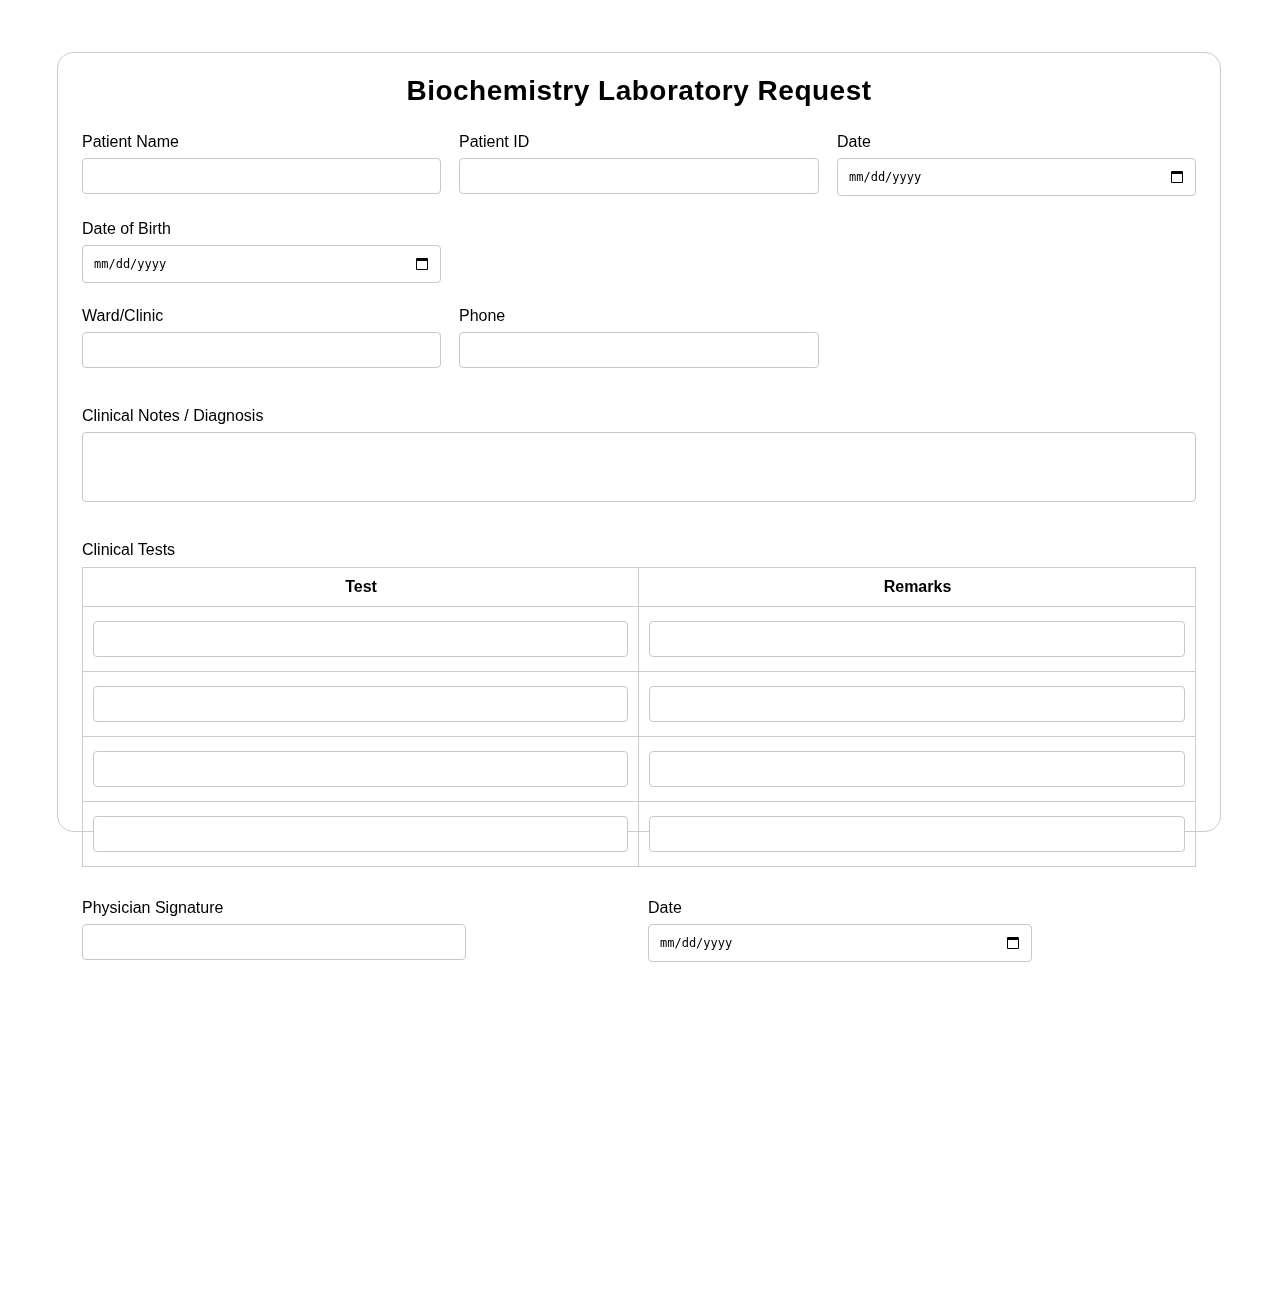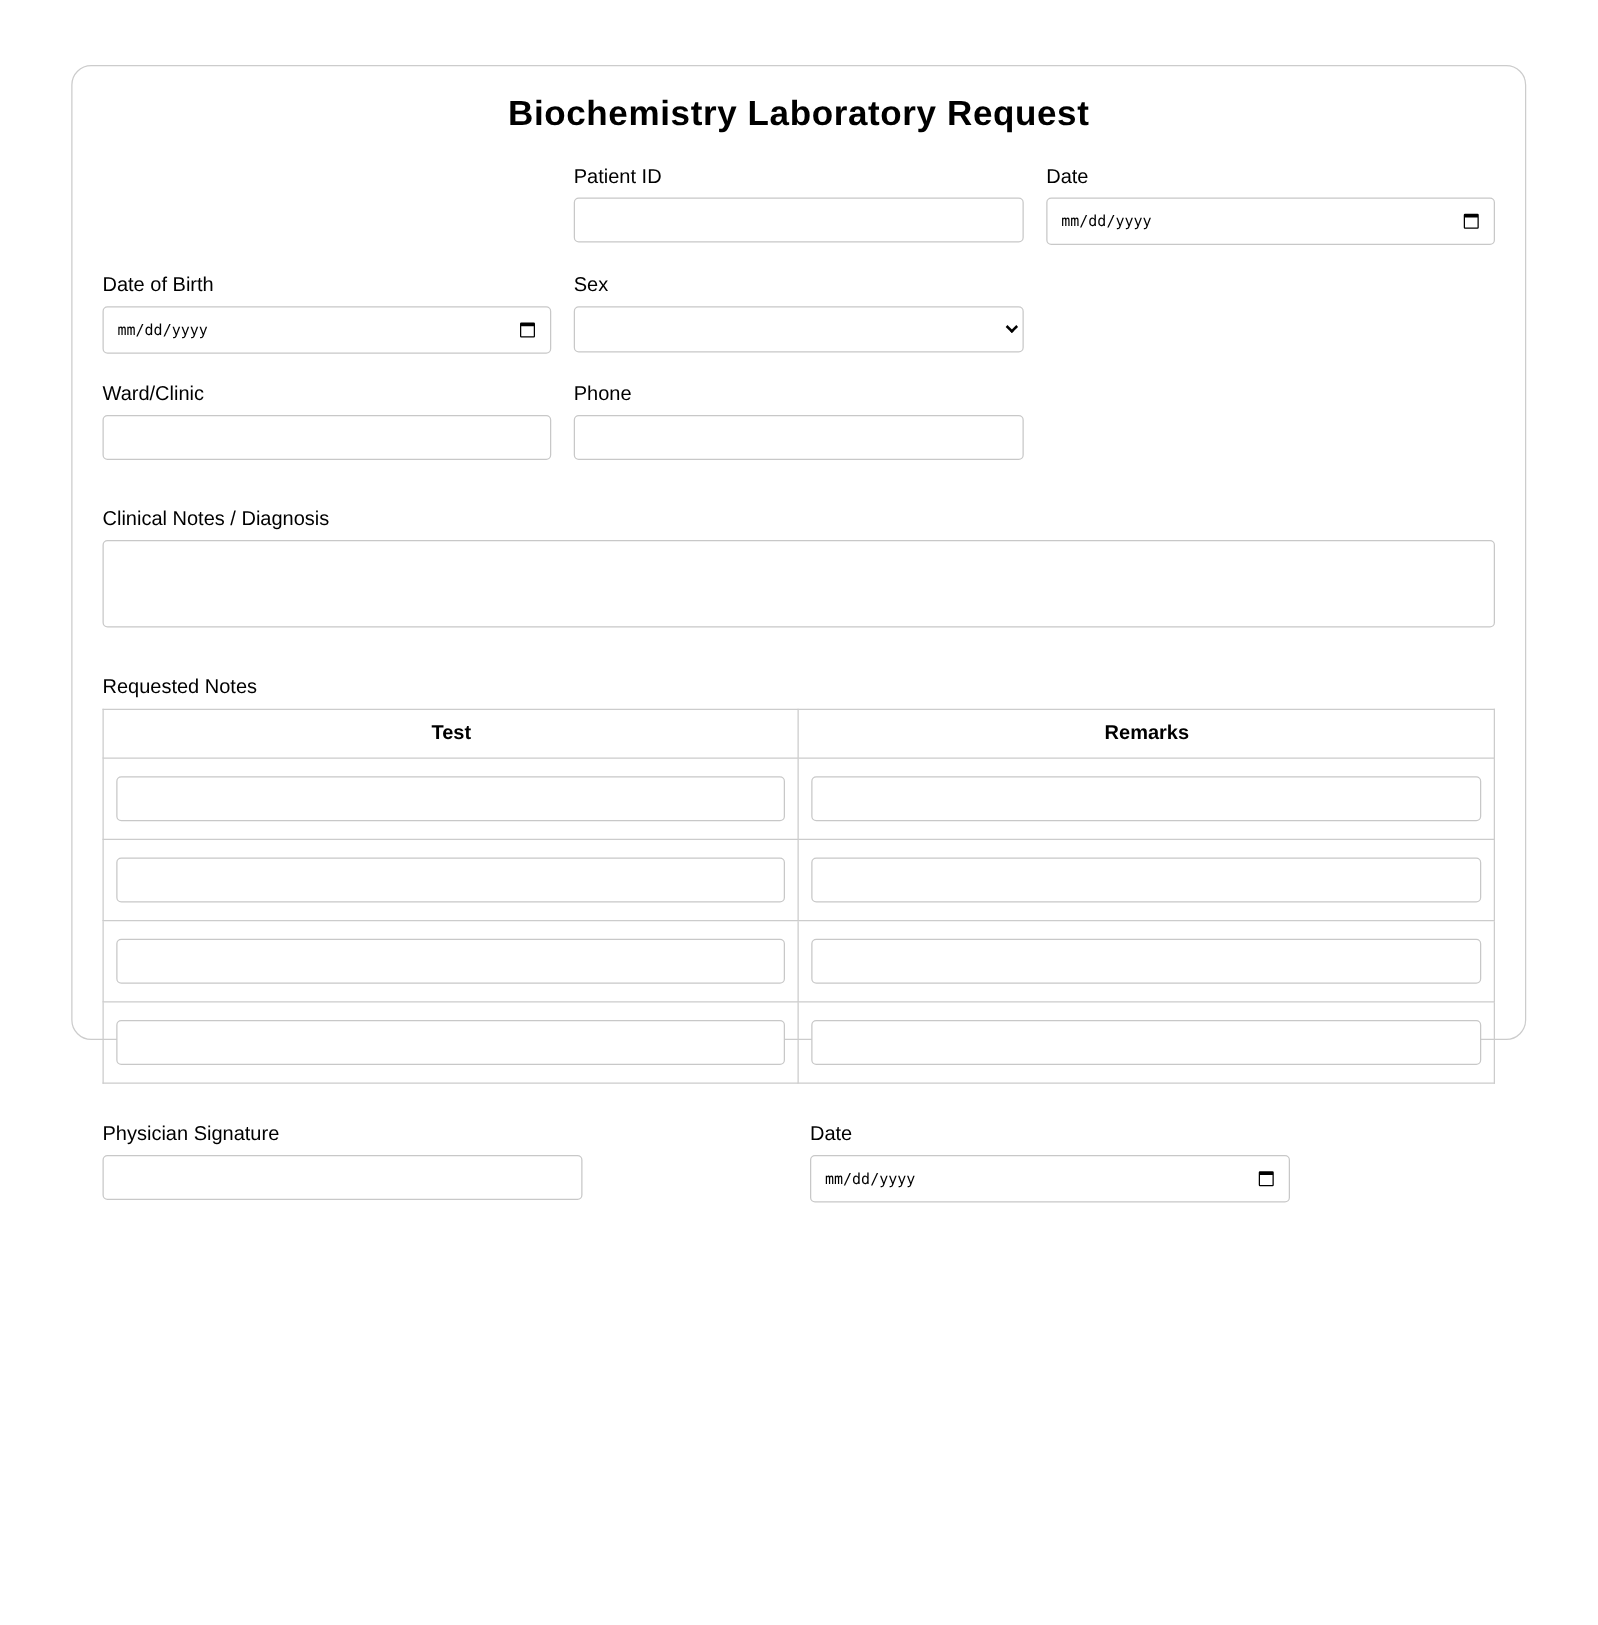--- a/index.html
+++ b/index.html
@@ -96,61 +96,59 @@
   }
   table.tests td { height: 65px; }
   table.tests td .input { height: 36px; }
 </style>
 </head>
 <body>
 
 <div class="card">
   <h1 class="title">Biochemistry Laboratory Request</h1>
 
+  <div class="field" style="left:24px; top:80px; width:359px;">
+    <label>Patient Name</label>
+    <input class="input" type="text" style="">
+  </div>
   <div class="field" style="left:401px; top:80px; width:360px;">
     <label>Patient ID</label>
     <input class="input" type="text" style="">
   </div>
   <div class="field" style="left:779px; top:80px; width:359px;">
     <label>Date</label>
     <div class="input date-input">
       <span class="date-text">mm/dd/yyyy</span>
       <span class="cal-icon"></span>
     </div>
   </div>
 
   <div class="field" style="left:24px; top:167px; width:359px;">
     <label>Date of Birth</label>
     <div class="input date-input">
       <span class="date-text">mm/dd/yyyy</span>
       <span class="cal-icon"></span>
     </div>
   </div>
-  <div class="field" style="left:401px; top:167px; width:360px;">
-    <label>Sex</label>
-    <div class="input select-input">
-      <span class="chev"></span>
-    </div>
-  </div>
 
   <div class="field" style="left:24px; top:254px; width:359px;">
     <label>Ward/Clinic</label>
     <input class="input" type="text" style="">
   </div>
   <div class="field" style="left:401px; top:254px; width:360px;">
     <label>Phone</label>
     <input class="input" type="text" style="">
   </div>
 
   <div class="field" style="left:24px; top:354px; width:1114px;">
     <label>Clinical Notes / Diagnosis</label>
     <textarea class="input" style=""></textarea>
   </div>
 
-  <div class="tests-label">Requested Notes</div>
+  <div class="tests-label">Clinical Tests</div>
   <table class="tests">
     <thead>
       <tr>
         <th style="width:556px;">Test</th>
         <th>Remarks</th>
       </tr>
     </thead>
     <tbody>
       <tr>
         <td>

